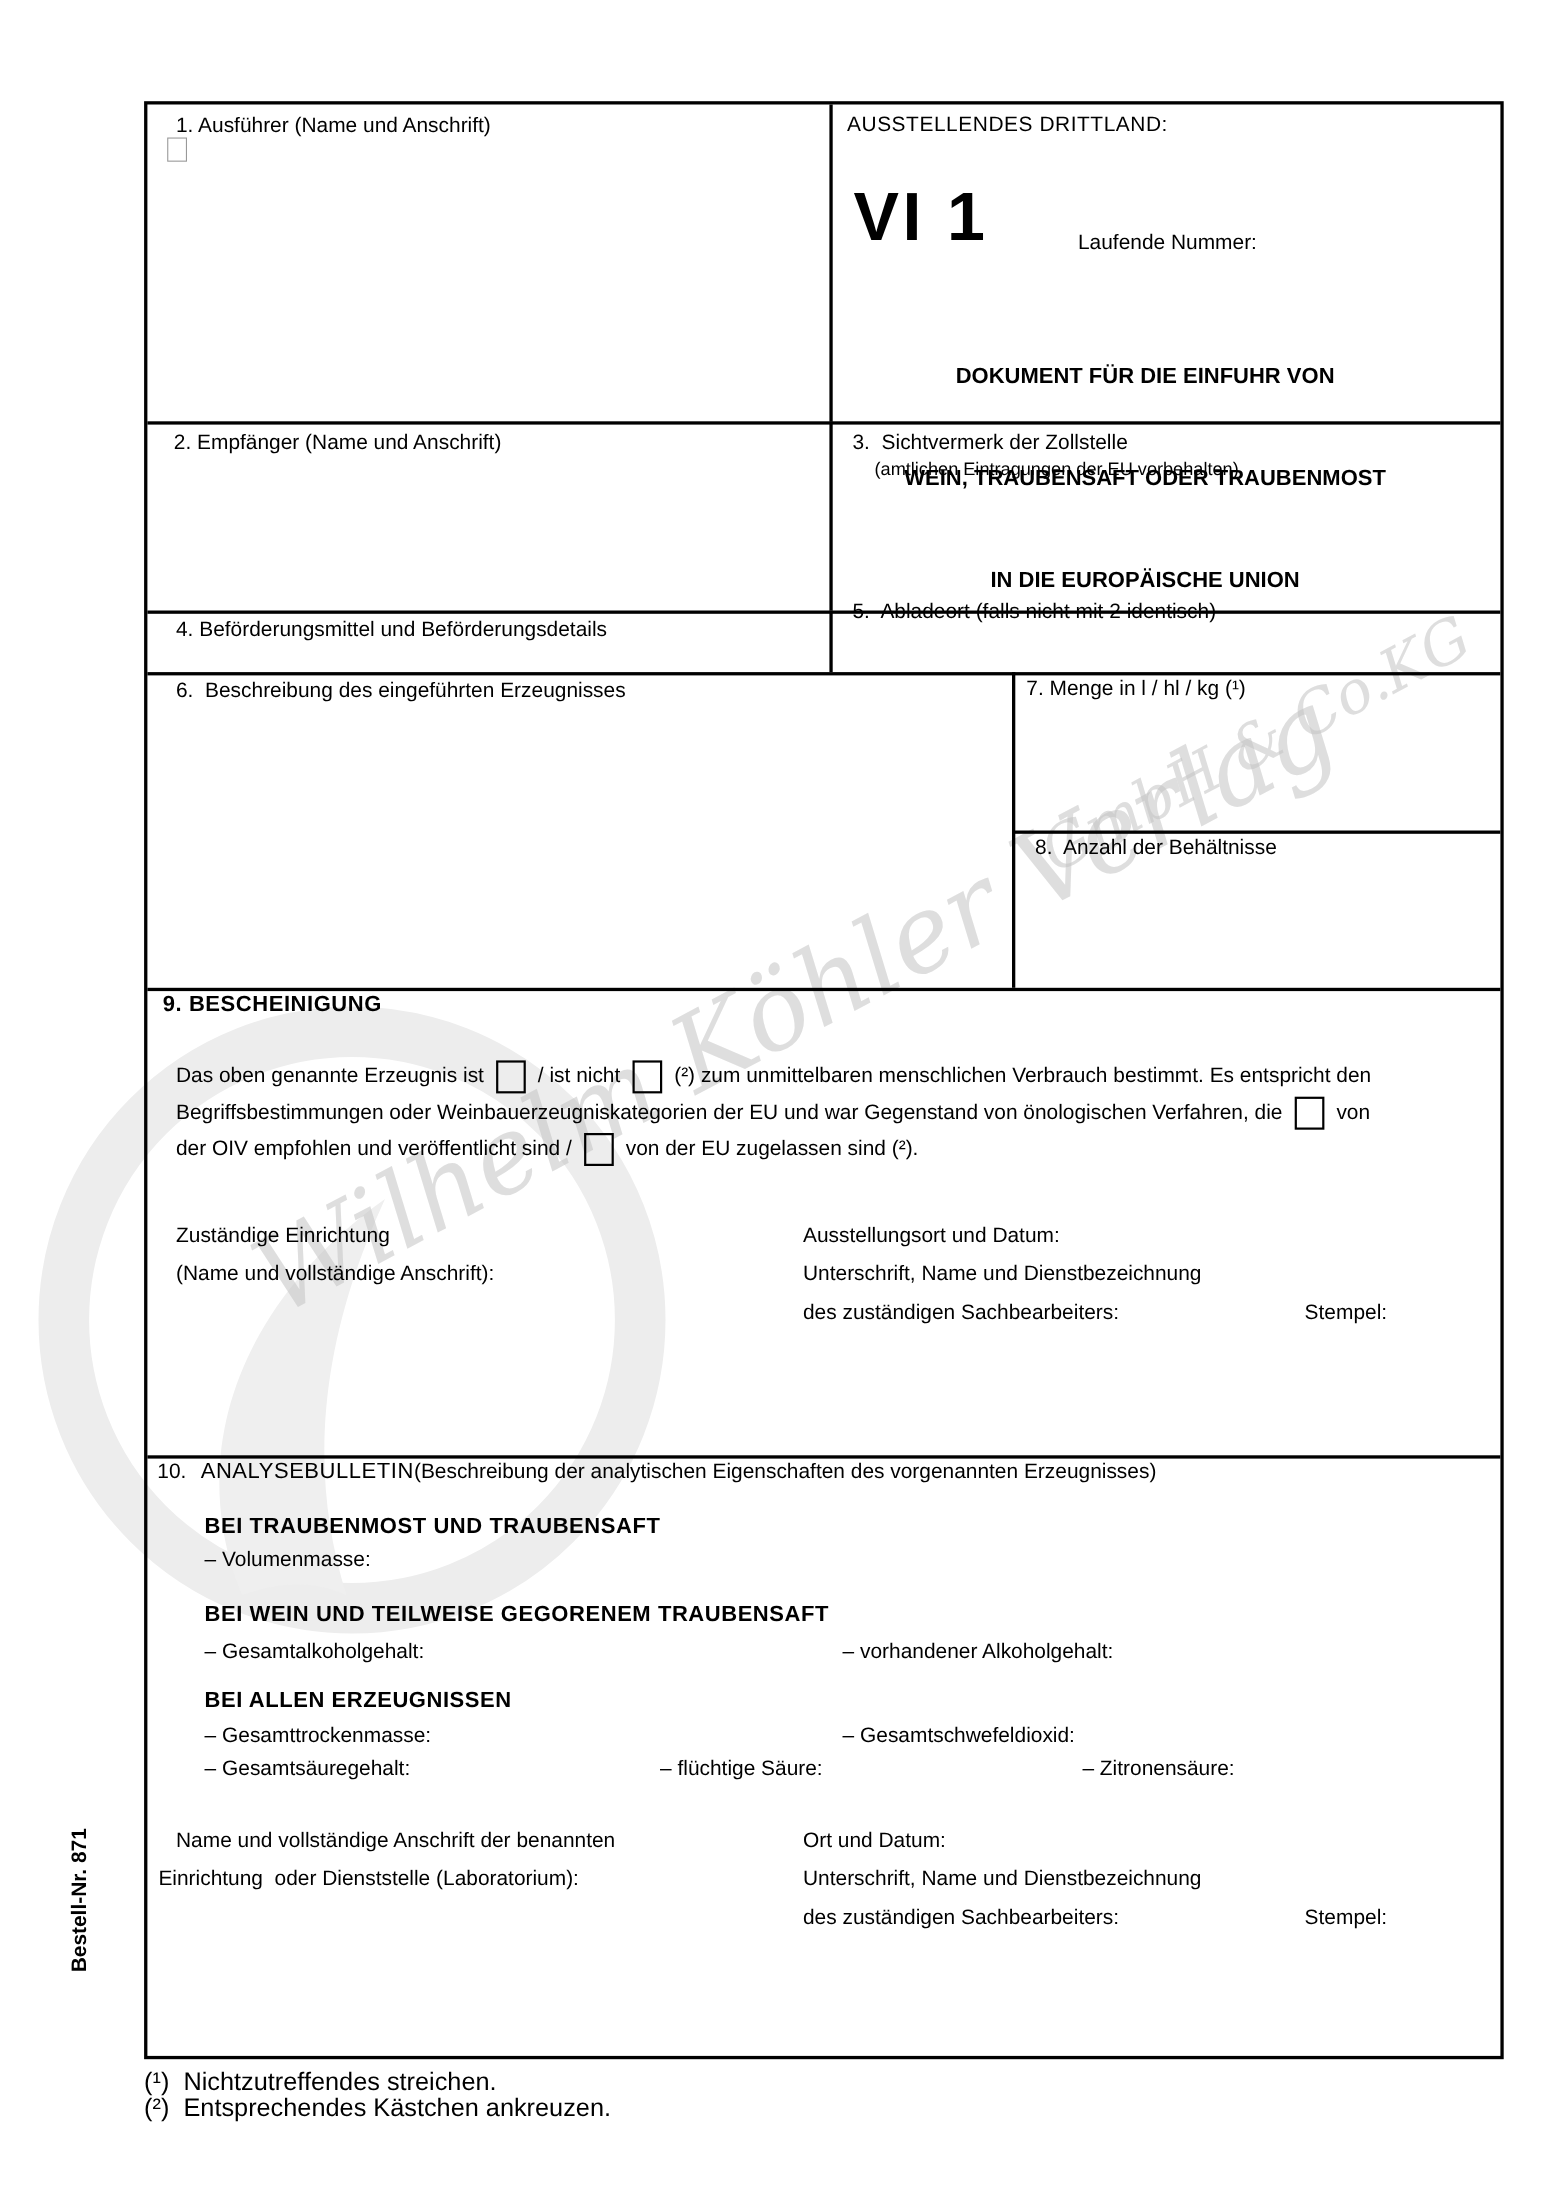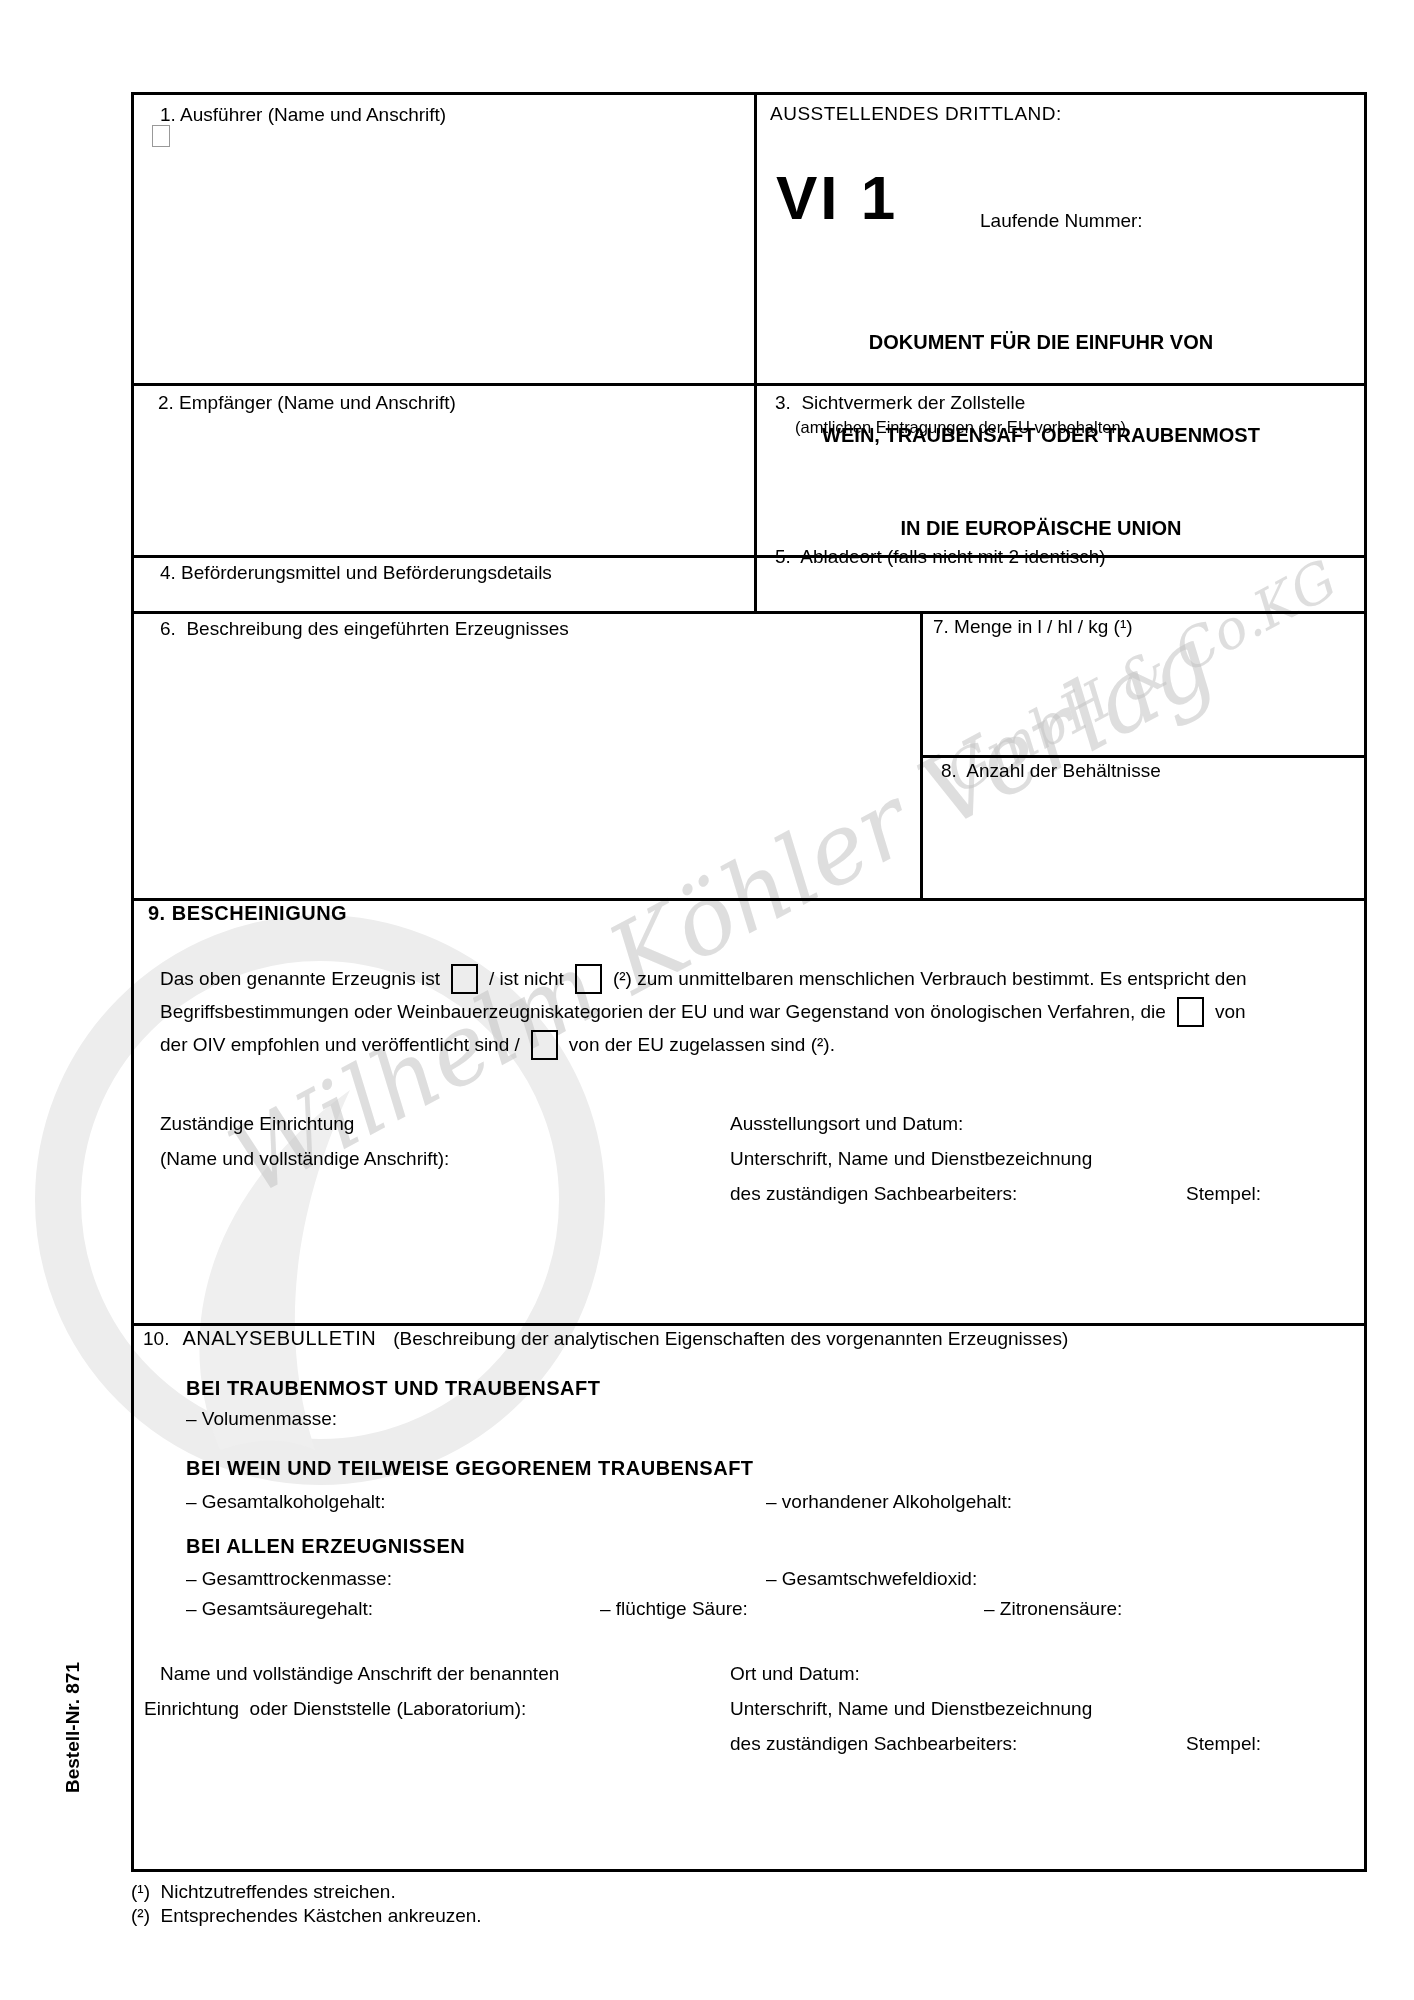--- a/index.html
+++ b/index.html
@@ -33,24 +33,24 @@
                font-weight:bold;font-size:20px;line-height:31px;white-space:pre;}
 
   .cert-line{position:absolute;display:flex;align-items:center;height:36px;
              font-size:19px;white-space:pre;}
   .cbx{display:inline-block;width:27px;height:30px;border:2.5px solid #000;
        background:transparent;margin:0 11px;flex:0 0 auto;box-sizing:border-box;}
   .mini-box{position:absolute;width:18px;height:22px;border:1.5px solid #999;box-sizing:border-box;}
 
   .h10{position:absolute;display:flex;align-items:baseline;white-space:pre;}
   .h10 .num{font-size:19px;margin-right:13px;}
-  .h10 .word{font-size:20px;letter-spacing:.5px;margin-right:17px;}
+  .h10 .word{font-size:20px;letter-spacing:.5px;}
   .h10 .note{font-size:19px;}
 
-  .footnote{position:absolute;font-size:19px;line-height:24px;white-space:pre;z-index:2;}
+  .footnote{position:absolute;font-size:23px;line-height:24px;white-space:pre;z-index:2;}
   .order{position:absolute;left:62px;top:1793px;transform:rotate(-90deg);transform-origin:0 0;
          font-size:19px;font-weight:bold;white-space:nowrap;z-index:2;}
 </style>
 </head>
 <body>
 
 <div class="page">
 
   <svg class="wm-svg" width="640" height="640" viewBox="0 0 640 640">
     <circle cx="300" cy="310" r="262" fill="none" stroke="#ededed" stroke-width="46"></circle>

